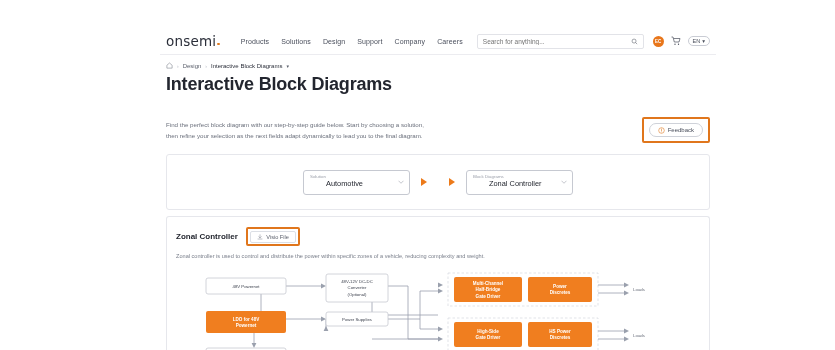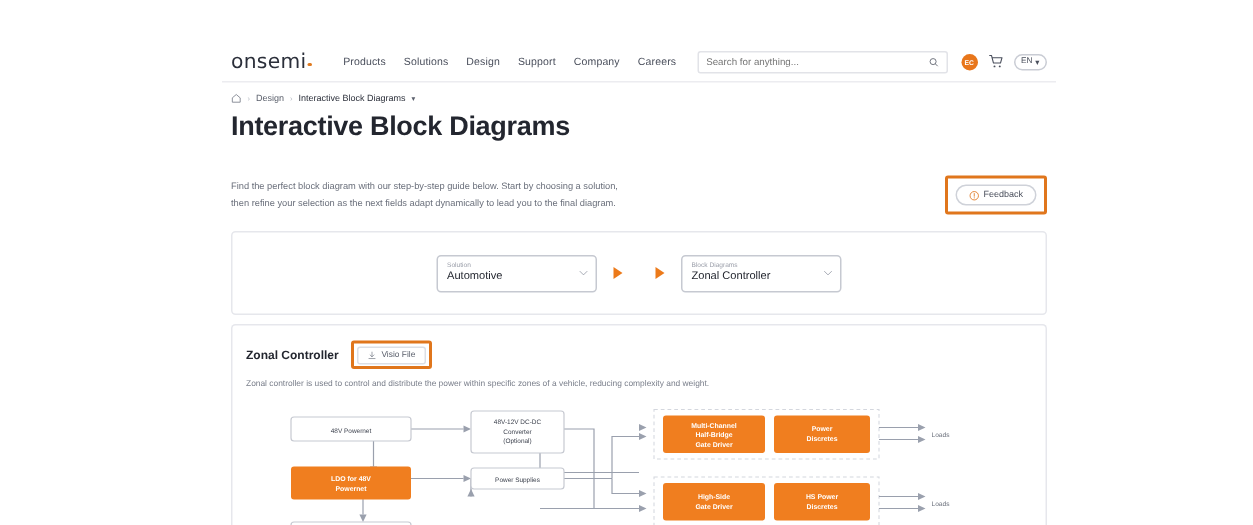--- a/index.html
+++ b/index.html
@@ -11,21 +11,21 @@
     -webkit-font-smoothing: antialiased;
   }
   .page {
     position: relative;
     width: 835px; height: 350px;
     background: #ffffff;
   }
   
   .content-col {
     position: absolute;
-    left: 148px; top: 0;
+    left: 160px; top: 0;
     width: 556px;
     height: 286px;
     background: #ffffff;
   }
 
   
   .topnav {
     position: relative;
     height: 27px;
     display: flex;
@@ -174,21 +174,21 @@
     border: 1px solid #c6c9d1;
     border-radius: 3px;
     width: 107px;
     height: 25px;
     padding: 3px 6px 0 6px;
     position: relative;
     background: #fff;
     cursor: pointer;
   }
   .selbox .lbl { font-size: 4.4px; color: #9a9ea9; line-height: 1.3; }
-  .selbox .val { font-size: 7.4px; color: #23262f; line-height: 1.4; }
+  .selbox .val { font-size: 7.4px; color: #23262f; line-height: 1.4; margin-left: 16px; }
   .selbox .chev {
     position: absolute; right: 5px; top: 9px;
     width: 6px; height: 4px;
   }
   .arrow-sep {
     margin: 0 11px;
     width: 0; height: 0;
     border-left: 6px solid #ec7a1a;
     border-top: 4px solid transparent;
     border-bottom: 4px solid transparent;

